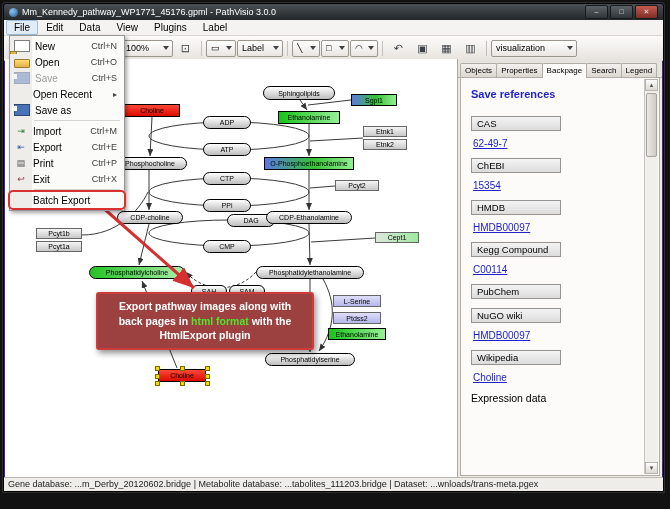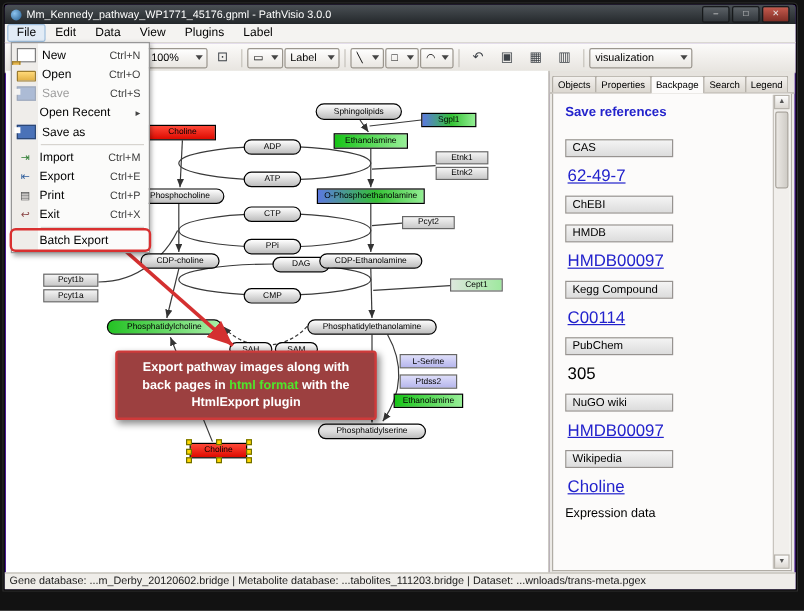--- a/index.html
+++ b/index.html
@@ -52,21 +52,21 @@
   .callout .hl{color:#4fe62b}
   
   .sidepanel{width:204px;background:#eceae6;display:flex;flex-direction:column}
   .tabs{display:flex;align-items:flex-end;height:16px;padding:2px 2px 0 2px;border-bottom:1px solid #b1ada5;background:#e6e3de}
   .tab{font-size:8px;padding:2px 4px;background:linear-gradient(#f3f1ee,#dbd7d0);border:1px solid #b1ada5;border-bottom:none;border-radius:2px 2px 0 0;margin-right:-1px;white-space:nowrap}
   .tab.active{background:#fcfbfa;position:relative;top:1px;padding-bottom:3px}
   .backpage{flex:1;margin:0 2px 2px 2px;background:#fcfbfa;border:1px solid #b1ada5;border-top:none;position:relative;padding:6px 22px 4px 10px;overflow:hidden}
   .bp-heading{color:#2323cc;font-weight:bold;font-size:11px;margin:4px 0 16px}
   .bp-section{margin-bottom:9px}
   .bp-header{width:90px;background:linear-gradient(#f4f4f4,#dcdcdc);border:1px solid #979390;padding:1px 5px;font-size:9.5px;box-sizing:border-box;margin-bottom:7px}
-  .bp-value{font-size:14px;margin:0 0 4px 2px}
+  .bp-value{font-size:10px;margin:0 0 4px 2px}
   .bp-value.link{color:#2222cc;text-decoration:underline}
   .bp-footer{font-weight:normal;font-size:10.5px;margin-top:4px}
   .vsb{position:absolute;top:1px;right:1px;bottom:1px;width:13px;background:#f1efec;border-left:1px solid #c8c4be}
   .vsb .arr{height:12px;background:linear-gradient(#fdfdfd,#dcd8d2);border:1px solid #b7b3ac;font-size:6px;line-height:11px;text-align:center;color:#555;box-sizing:border-box}
   .vsb .arr.down{position:absolute;bottom:0;left:0;right:0}
   .vsb .thumb{position:absolute;left:1px;right:1px;top:14px;height:62px;background:linear-gradient(90deg,#ebe8e4,#cfccc6);border:1px solid #a7a29a;border-radius:2px}
   
   .statusbar{position:absolute;left:0;right:0;bottom:0;height:13px;background:#efede9;border-top:1px solid #bdb9b2;font-size:9px;color:#1c1c1c;line-height:12px;padding-left:4px;white-space:nowrap;overflow:hidden}
   
   .file-menu{position:absolute;left:5px;top:31px;width:114px;background:linear-gradient(to right,#efedea 0,#efedea 22px,#fbfbfa 22px);border:1px solid #979797;box-shadow:2px 2px 4px rgba(0,0,0,.35);z-index:80;padding:2px 0}
@@ -302,32 +302,32 @@
         </div>
       <div class="backpage">
         <div class="bp-heading">Save references</div>
         <div class="bp-sections">
             <div class="bp-section">
               <div class="bp-header">CAS</div>
               <div class="bp-value link">62-49-7</div>
             </div>
             <div class="bp-section">
               <div class="bp-header">ChEBI</div>
+              <div class="bp-value link">15354</div>
             </div>
             <div class="bp-section">
               <div class="bp-header">HMDB</div>
               <div class="bp-value link">HMDB00097</div>
             </div>
             <div class="bp-section">
               <div class="bp-header">Kegg Compound</div>
               <div class="bp-value link">C00114</div>
             </div>
             <div class="bp-section">
               <div class="bp-header">PubChem</div>
-              <div class="bp-value">305</div>
             </div>
             <div class="bp-section">
               <div class="bp-header">NuGO wiki</div>
               <div class="bp-value link">HMDB00097</div>
             </div>
             <div class="bp-section">
               <div class="bp-header">Wikipedia</div>
               <div class="bp-value link">Choline</div>
             </div>
           </div>

